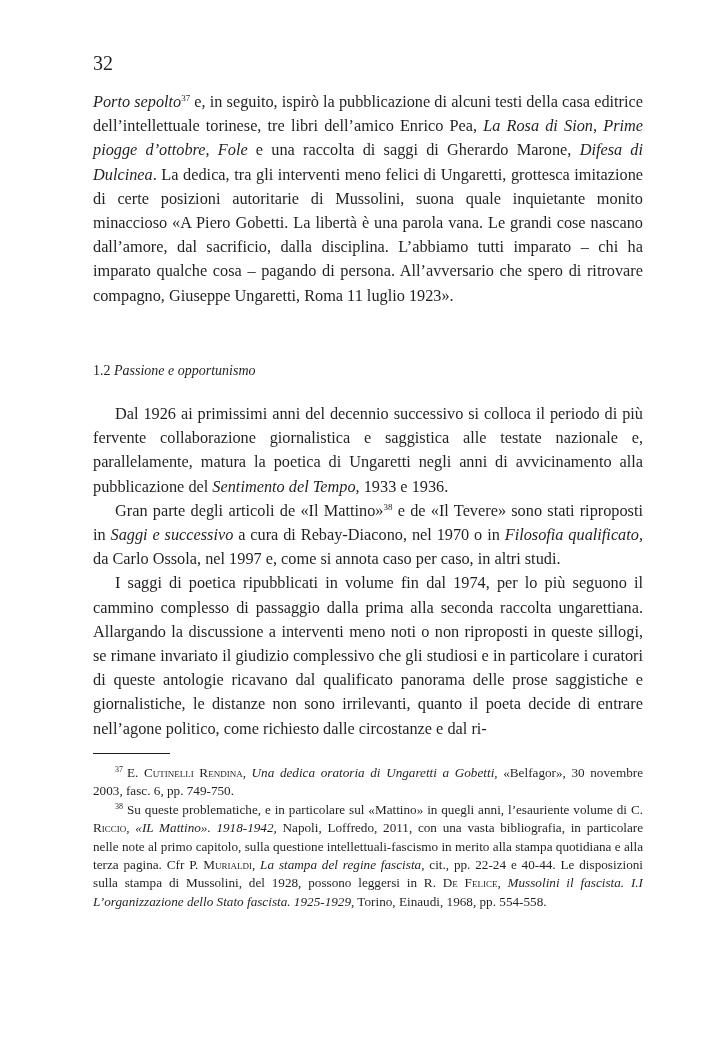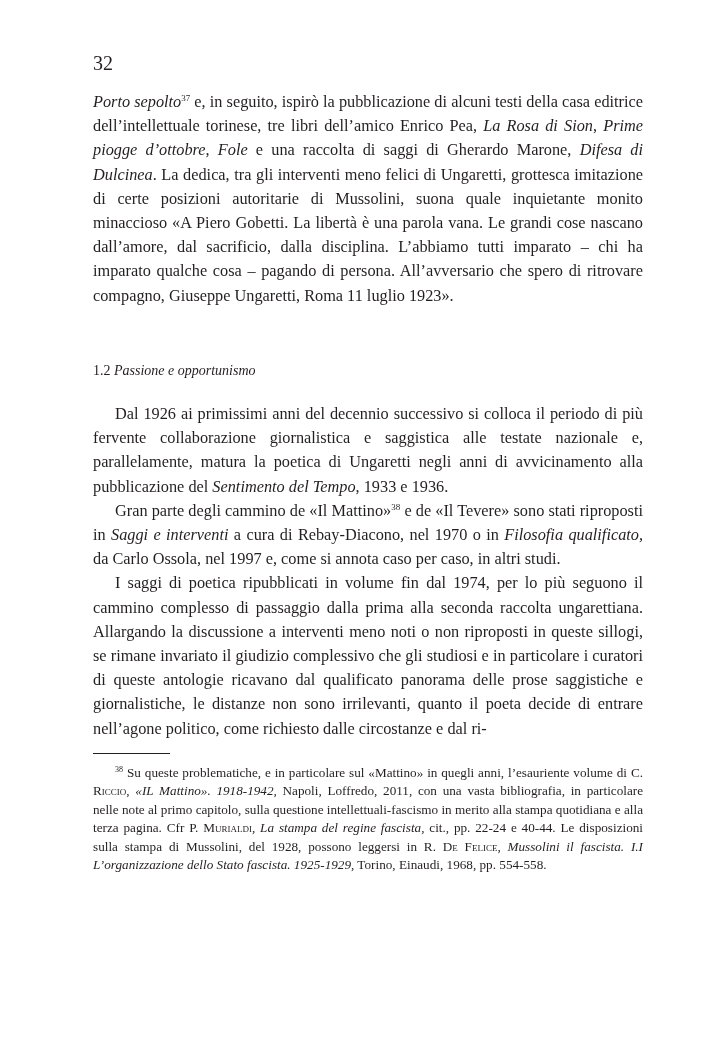--- a/index.html
+++ b/index.html
@@ -34,23 +34,24 @@
     <p><i>Porto sepolto</i><sup>37</sup><span> e, in seguito, ispirò la pubblicazione di alcuni testi della casa editrice dell’intellettuale torinese, tre libri dell’amico Enrico Pea, </span><i>La Rosa di Sion</i><span>, </span><i>Prime piogge d’ottobre</i><span>, </span><i>Fole</i><span> e una raccolta di saggi di Gherardo Marone, </span><i>Difesa di Dulcinea</i><span>. La dedica, tra gli interventi meno felici di Ungaretti, grottesca imitazione di certe posizioni autoritarie di Mussolini, suona quale inquietante monito minaccioso «A Piero Gobetti. La libertà è una parola vana. Le grandi cose nascano dall’amore, dal sacrificio, dalla disciplina. L’abbiamo tutti imparato – chi ha imparato qualche cosa – pagando di persona. All’avversario che spero di ritrovare compagno, Giuseppe Ungaretti, Roma 11 luglio 1923».</span></p>
   </div>
 
   <div class="section-heading">
     <span>1.2</span>
     <i>Passione e opportunismo</i>
   </div>
 
   <div class="body-text2">
     <p><span>Dal 1926 ai primissimi anni del decennio successivo si colloca il periodo di più fervente collaborazione giornalistica e saggistica alle testate nazionale e, parallelamente, matura la poetica di Ungaretti negli anni di avvicinamento alla pubblicazione del </span><i>Sentimento del Tempo</i><span>, 1933 e 1936.</span></p>
-    <p><span>Gran parte degli cammino de «Il Mattino»</span><sup>38</sup><span> e de «Il Tevere» sono stati riproposti in </span><i>Saggi e interventi</i><span> a cura di Rebay-Diacono, nel 1970 o in </span><i>Filosofia qualificato,</i><span> da Carlo Ossola, nel 1997 e, come si annota caso per caso, in altri studi.</span></p>
+    <p><span>Gran parte degli articoli de «Il Mattino»</span><sup>38</sup><span> e de «Il Tevere» sono stati riproposti in </span><i>Saggi e successivo</i><span> a cura di Rebay-Diacono, nel 1970 o in </span><i>Filosofia qualificato,</i><span> da Carlo Ossola, nel 1997 e, come si annota caso per caso, in altri studi.</span></p>
     <p><span>I saggi di poetica ripubblicati in volume fin dal 1974, per lo più seguono il cammino complesso di passaggio dalla prima alla seconda raccolta ungarettiana. Allargando la discussione a interventi meno noti o non riproposti in queste sillogi, se rimane invariato il giudizio complessivo che gli studiosi e in particolare i curatori di queste antologie ricavano dal qualificato panorama delle prose saggistiche e giornalistiche, le distanze non sono irrilevanti, quanto il poeta decide di entrare nell’agone politico, come richiesto dalle circostanze e dal ri-</span></p>
   </div>
 
   <div class="fn-rule"></div>
 
   <div class="footnotes">
+    <p><sup>37</sup><span>E. </span><span class="sc">Cutinelli Rendina</span><span>, </span><i>Una dedica oratoria di Ungaretti a Gobetti</i><span>, «Belfagor», 30 novembre 2003, fasc. 6, pp. 749-750.</span></p>
     <p><sup>38</sup><span>Su queste problematiche, e in particolare sul «Mattino» in quegli anni, l’esauriente volume di C. </span><span class="sc">Riccio</span><span>, </span><i>«IL Mattino». 1918-1942,</i><span> Napoli, Loffredo, 2011, con una vasta bibliografia, in particolare nelle note al primo capitolo, sulla questione intellettuali-fascismo in merito alla stampa quotidiana e alla terza pagina. Cfr P. </span><span class="sc">Murialdi</span><span>, </span><i>La stampa del regine fascista</i><span>, cit., pp. 22-24 e 40-44. Le disposizioni sulla stampa di Mussolini, del 1928, possono leggersi in R. </span><span class="sc">De Felice</span><span>, </span><i>Mussolini il fascista. I.I L’organizzazione dello Stato fascista. 1925-1929</i><span>, Torino, Einaudi, 1968, pp. 554-558.</span></p>
   </div>
 
 </div>
 
 </body></html>

